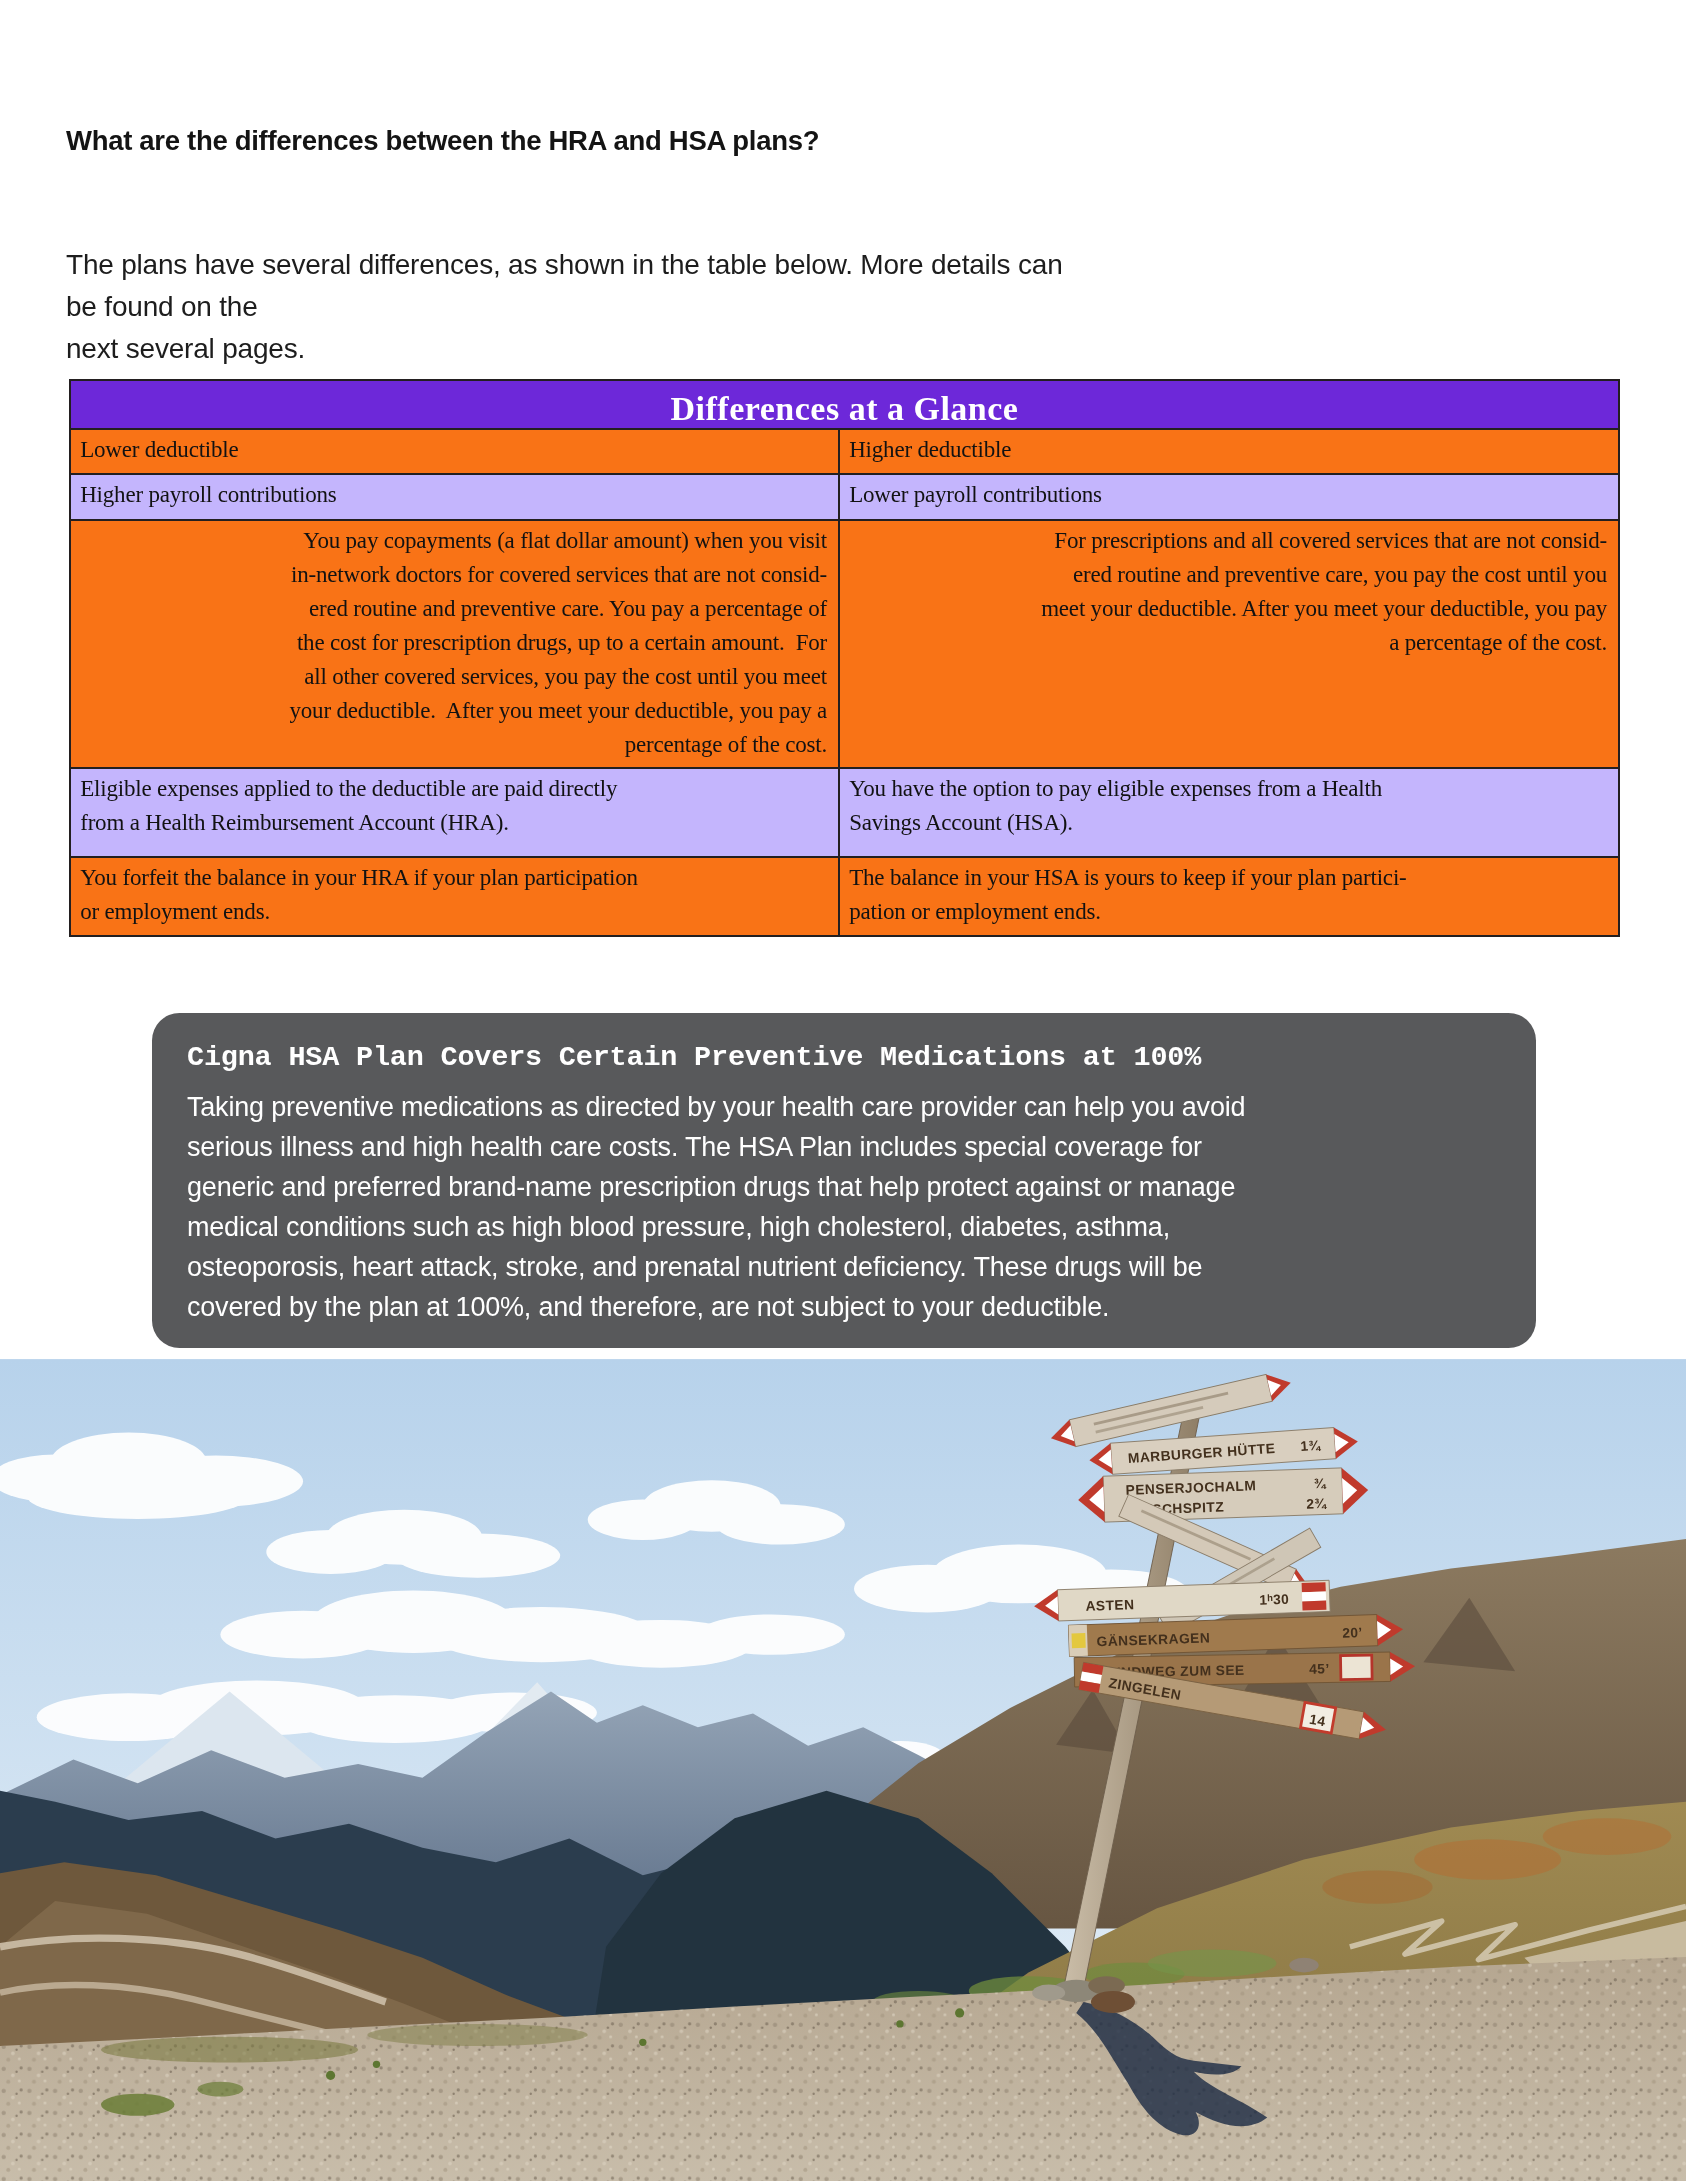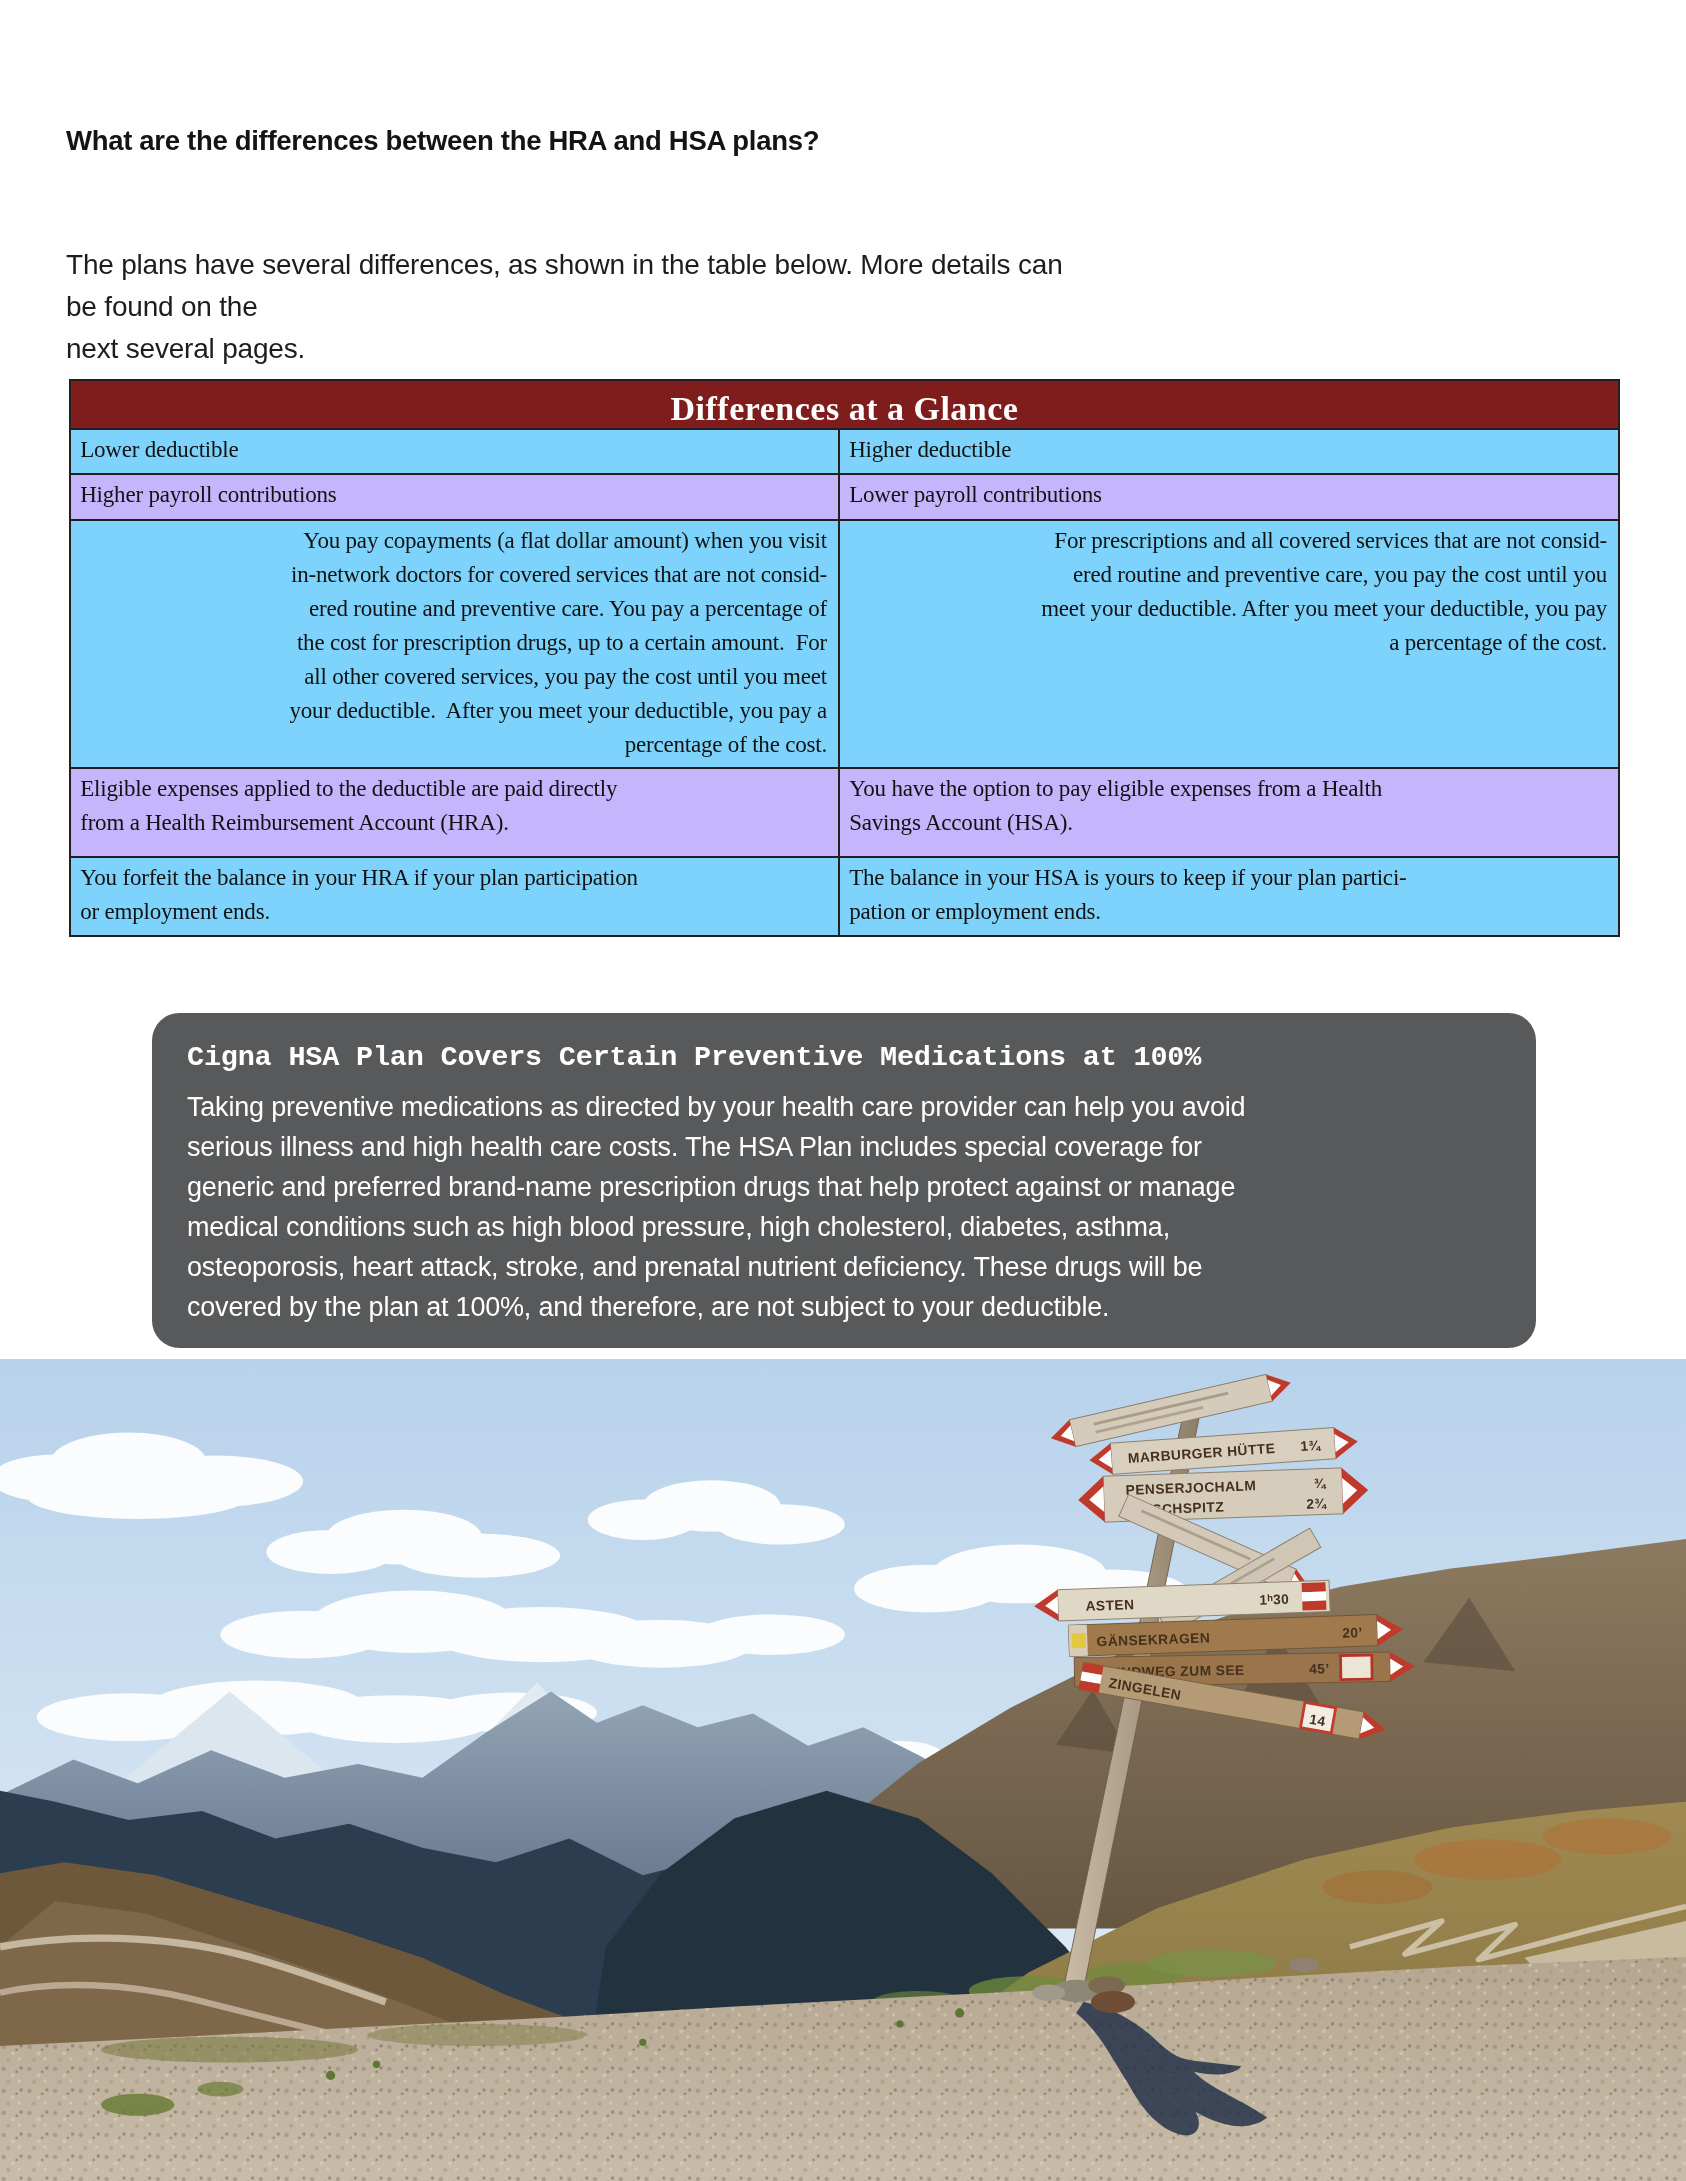--- a/index.html
+++ b/index.html
@@ -18,32 +18,32 @@
   }
 
   table.benefits-table{
     position:absolute;left:69px;top:379px;width:1548px;
     border-collapse:collapse;background:#ffffff;
     font-family:"Liberation Serif",serif;color:#121212;
     border:2.8px solid #231f20;table-layout:fixed;
   }
   table.benefits-table th{border:0;}
   th.tbl-title{
-    background:#7f1d1d;color:#ffffff;font-size:34px;font-weight:700;
+    background:#6d28d9;color:#ffffff;font-size:34px;font-weight:700;
     text-align:center;padding:9.2px 0 0 0;letter-spacing:0.5px;
     font-family:"Liberation Serif",serif;
   }
   th.col-head{
     background:#231f20;color:#ffffff;font-size:23px;font-weight:700;
     text-align:center;padding:1.8px 0 11px 0;font-family:"Liberation Serif",serif;
   }
   table.benefits-table td{
     border:2.8px solid #231f20;vertical-align:top;
     font-size:23px;line-height:34px;letter-spacing:-0.2px;
-    padding:2.8px 11px 5.5px 9.2px;white-space:pre-wrap;background:#7dd3fc;
+    padding:2.8px 11px 5.5px 9.2px;white-space:pre-wrap;background:#f97316;
   }
   tr.row-alt td{background:#c4b5fd;}
   td.pad-top{padding-top:14.7px;}
   tr.row-s td{height:35px;}
   tr.row-big td{height:231px;text-align:right;}
   tr.row-m td{height:79px;}
   tr.row-m2 td{height:64px;}
 
   .callout{
     position:absolute;left:152px;top:1013px;width:1384px;height:335px;

